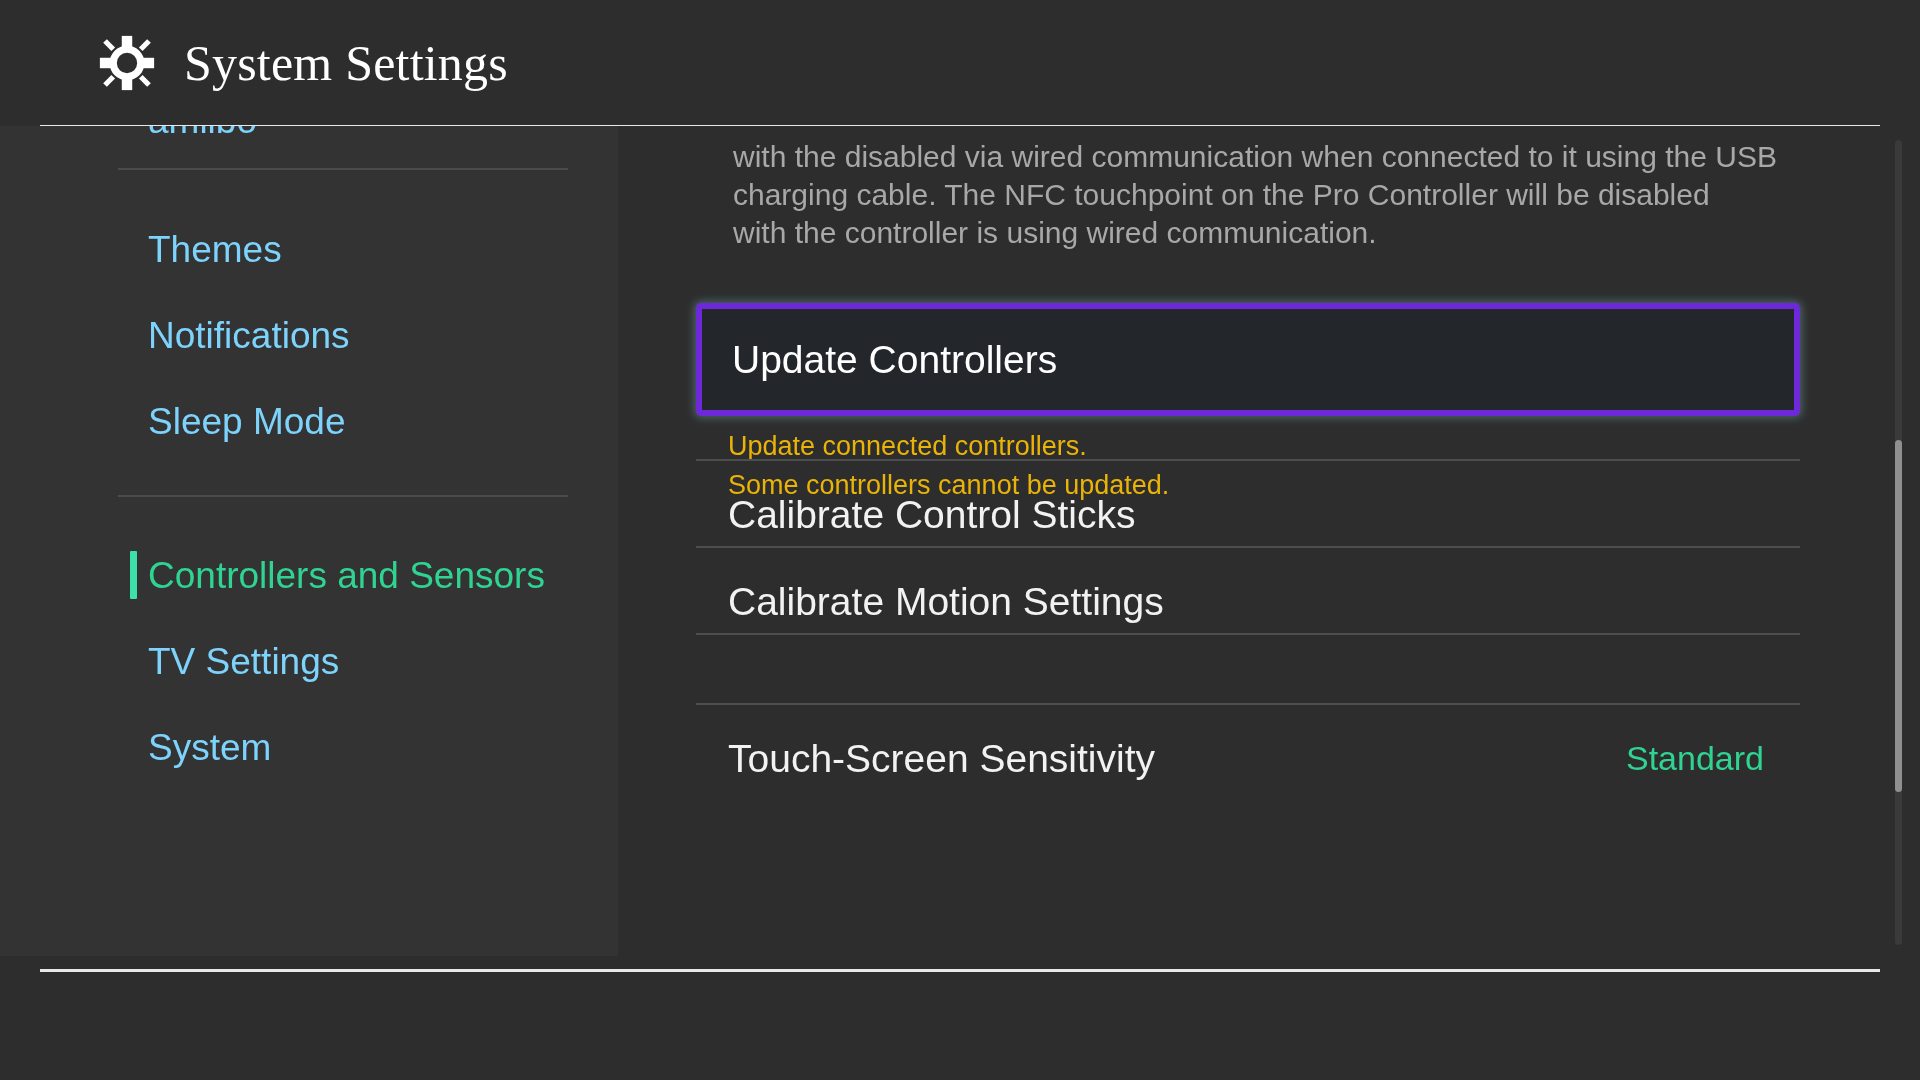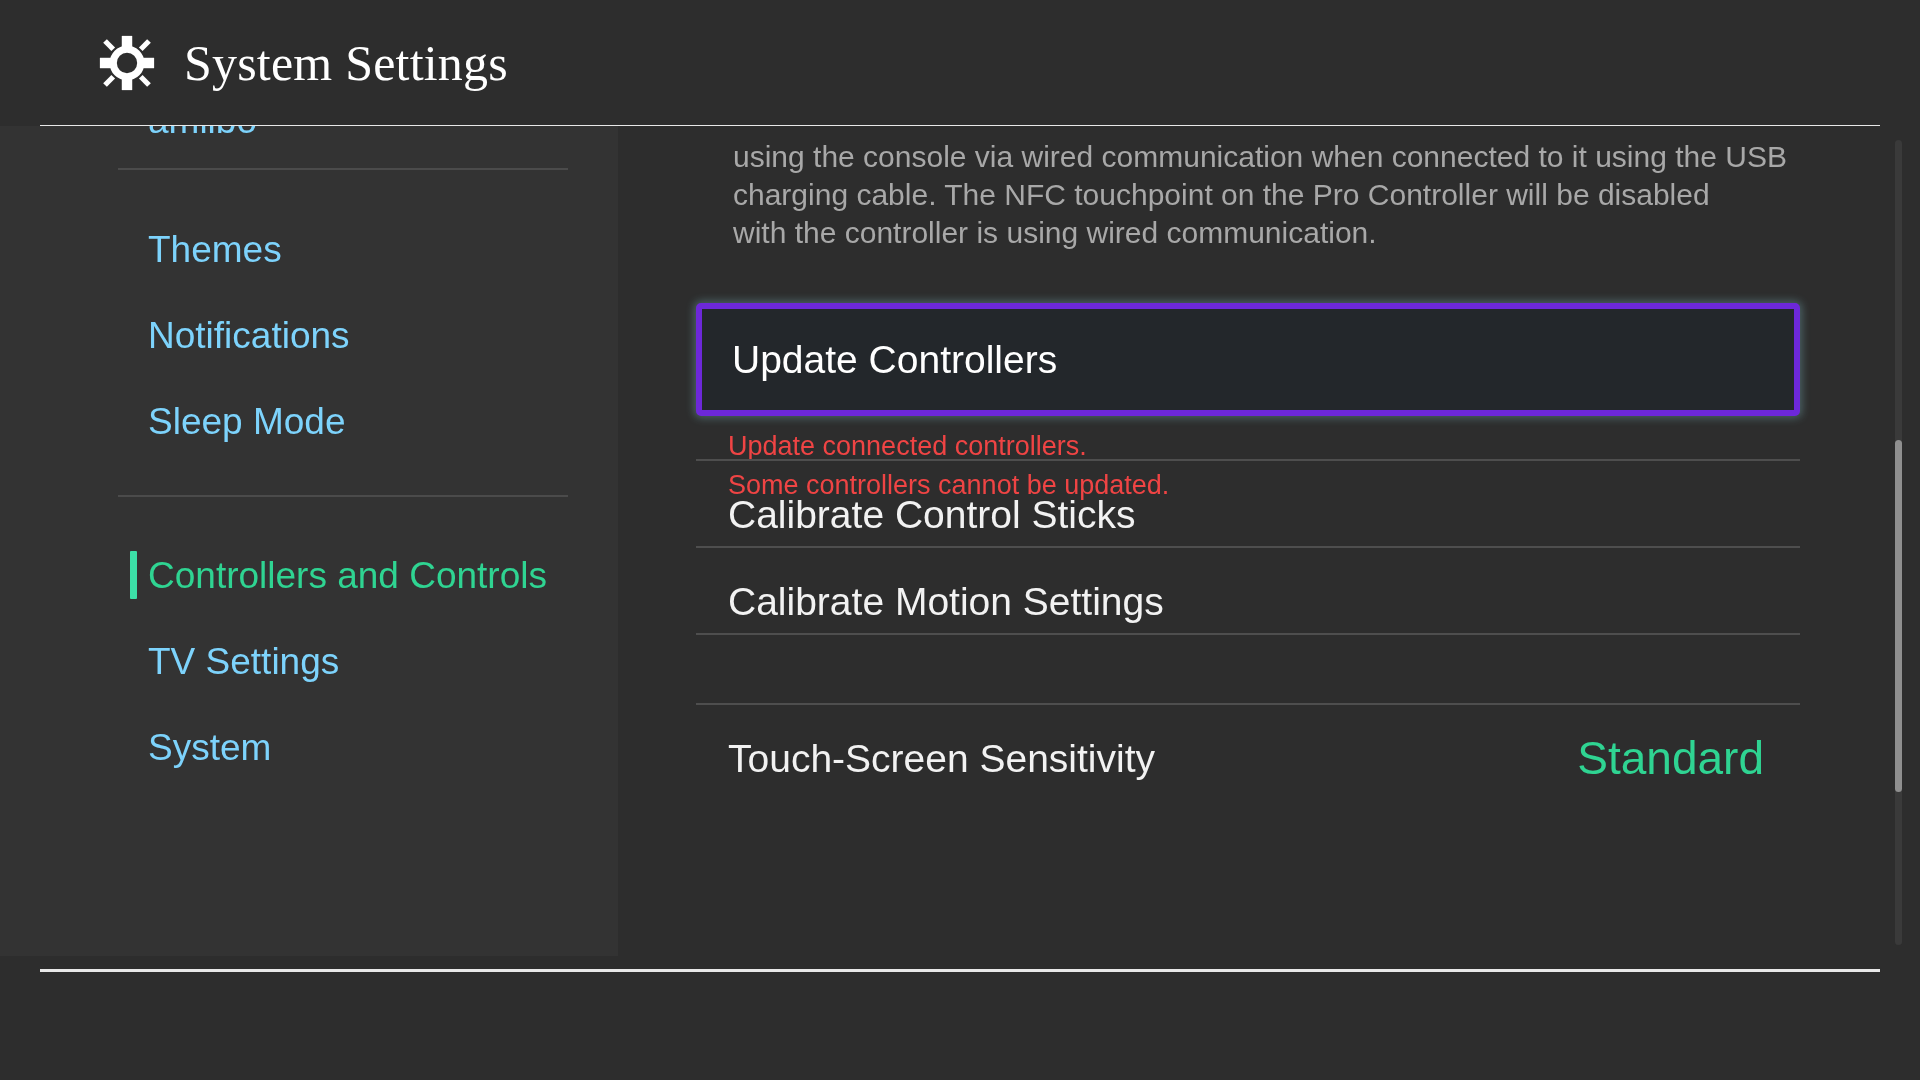--- a/index.html
+++ b/index.html
@@ -144,21 +144,21 @@
     left: 30px;
     color: #ffffff;
     font-size: 39px;
     line-height: 1;
     white-space: nowrap;
   }
   #sel-desc {
     position: absolute;
     left: 110px;
     top: 301px;
-    color: #ef4444;
+    color: #eab308;
     font-size: 27px;
     line-height: 39px;
   }
   #sel-desc div { white-space: nowrap; }
 
   .row {
     position: absolute;
     left: 78px;
     width: 1104px;
     height: 108px;
@@ -171,21 +171,21 @@
     left: 32px;
     color: #f2f2f2;
     font-size: 39px;
     line-height: 1;
     white-space: nowrap;
   }
   .row .val {
     position: absolute;
     right: 36px;
     color: #2fd492;
-    font-size: 46px;
+    font-size: 34px;
     line-height: 1;
     white-space: nowrap;
   }
   .row-sep {
     position: absolute;
     left: 78px;
     width: 1104px;
     height: 2px;
     background: #4e4e4e;
   }
@@ -268,36 +268,36 @@
     </div>
 
     <div class="side-item" style="top:267px;">
       <span class="label">Sleep Mode</span>
     </div>
 
     <div class="side-sep" style="top:369px;"></div>
 
     <div class="side-item selected" style="top:421px;">
       <span class="bar"></span>
-      <span class="label">Controllers and Controls</span>
+      <span class="label">Controllers and Sensors</span>
     </div>
 
     <div class="side-item" style="top:507px;">
       <span class="label">TV Settings</span>
     </div>
 
     <div class="side-item" style="top:593px;">
       <span class="label">System</span>
     </div>
   </div>
 
   <div id="main">
 
     <div id="para">
-      <div>using the console via wired communication when connected to it using the USB</div>
+      <div>with the disabled via wired communication when connected to it using the USB</div>
       <div>charging cable. The NFC touchpoint on the Pro Controller will be disabled</div>
       <div>with the controller is using wired communication.</div>
     </div>
 
     <div id="sel-row">
       <span class="lbl">Update Controllers</span>
     </div>
 
     <div id="sel-desc">
       <div>Update connected controllers.</div>

